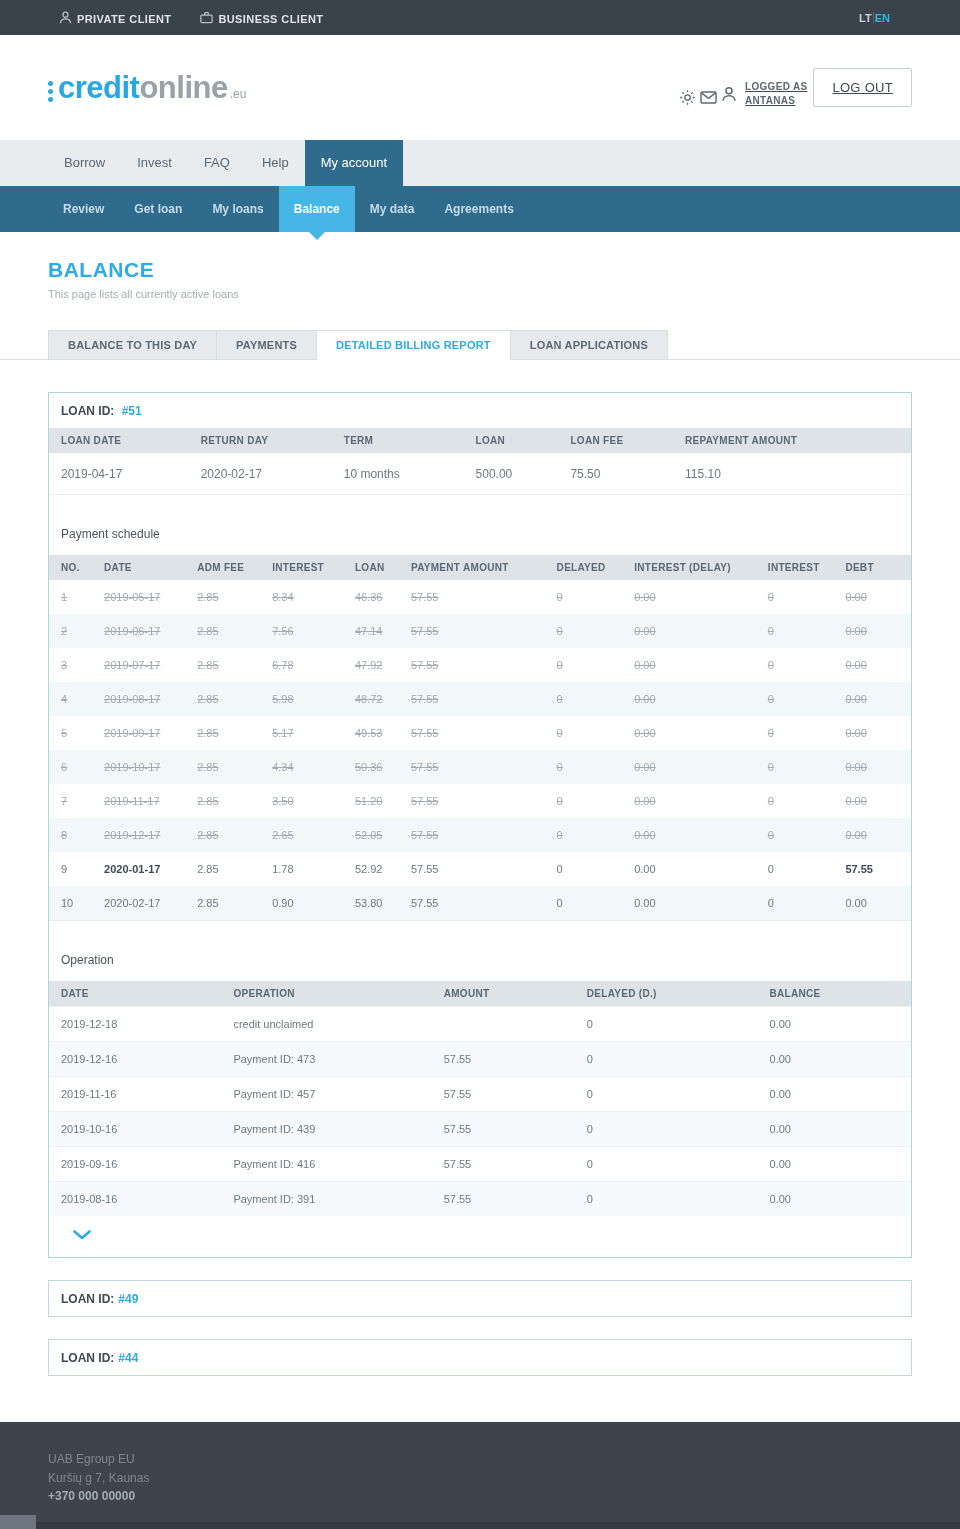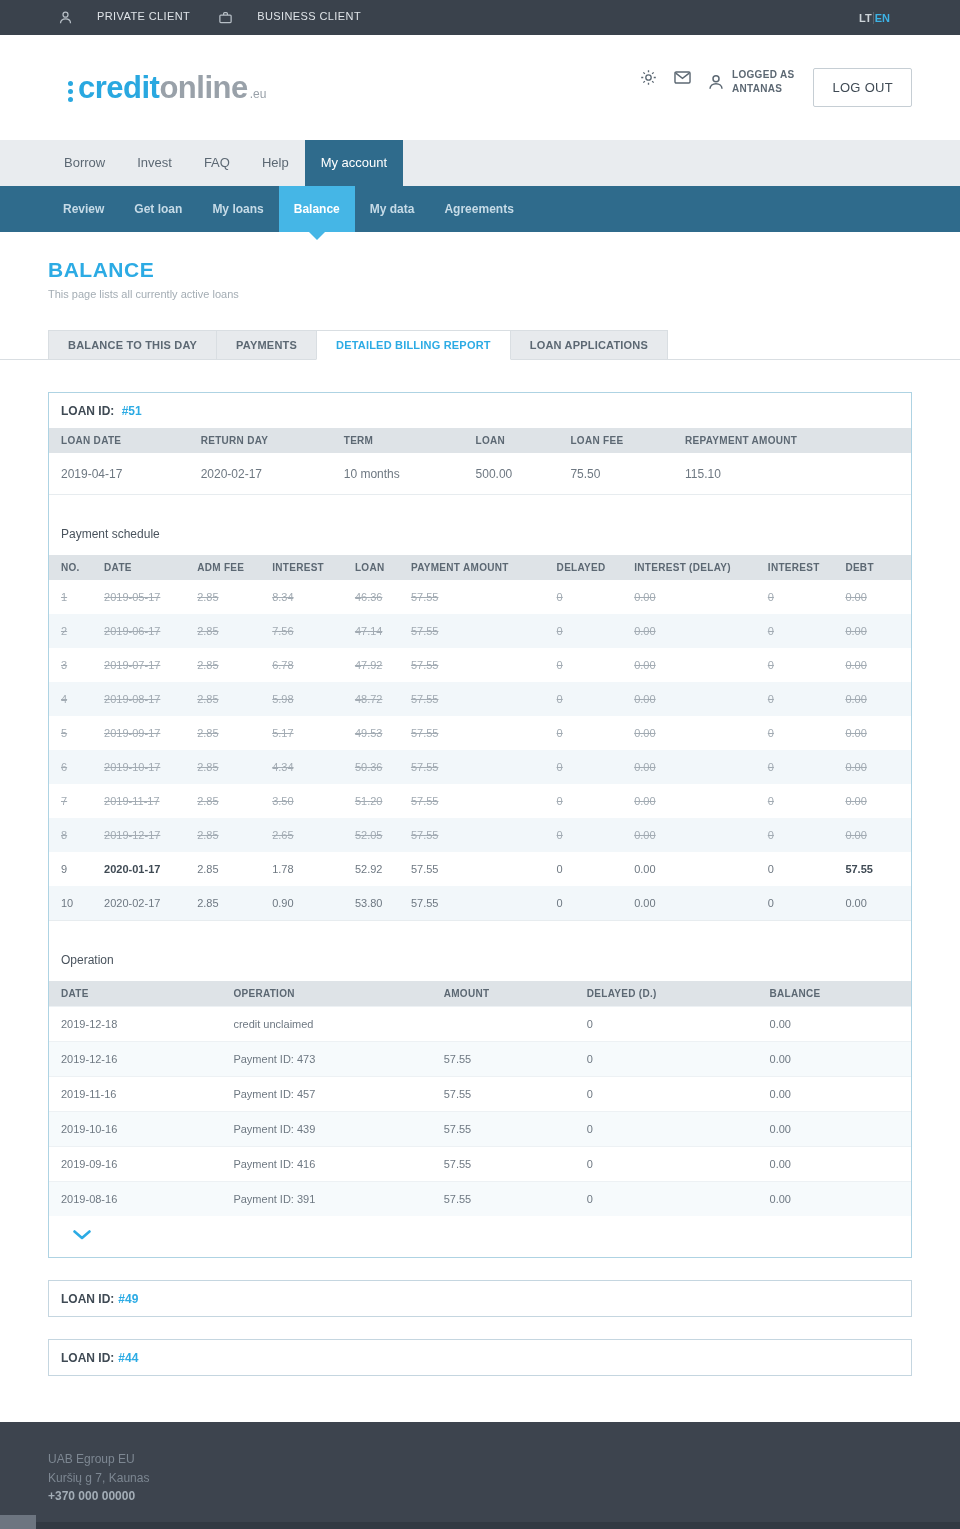--- a/index.html
+++ b/index.html
@@ -3,37 +3,37 @@
 <meta charset="utf-8">
 <style>
   * { margin:0; padding:0; box-sizing:border-box; }
   html,body { background:#fff; }
   body { font-family:"Liberation Sans", sans-serif; color:#3f4a54; }
   .page { width:960px; margin:0 auto; background:#fff; }
 
   
   .topbar { height:35px; background:#3a424c; display:flex; align-items:center; justify-content:space-between; padding:0 70px 0 58px; }
   .tb-left { display:flex; align-items:center; gap:28px; }
-  .tb-client { display:flex; align-items:flex-start; gap:24px; color:#dfe4e8; font-size:11px; font-weight:normal; letter-spacing:.4px; cursor:pointer; }
+  .tb-client { display:flex; align-items:flex-end; gap:4px; color:#dfe4e8; font-size:11px; font-weight:bold; letter-spacing:.4px; cursor:pointer; }
   .tb-client svg { width:15px; height:15px; color:#b7bfc6; display:block; }
   .tb-right { display:flex; align-items:center; gap:1px; font-size:11px; font-weight:bold; }
   .lang { color:#ccd3d8; cursor:pointer; }
   .lang.active { color:#3db3e6; }
   .lang-div { width:1px; height:12px; background:#5a626c; }
 
   
-  .header { height:105px; display:flex; align-items:center; justify-content:space-between; padding:0 48px; background:#fff;margin-left:20px; }
+  .header { height:105px; display:flex; align-items:center; justify-content:space-between; padding:0 48px; background:#fff; }
   .logo { display:flex; align-items:baseline; position:relative; cursor:pointer; }
   .logo-dots { display:inline-flex; flex-direction:column; gap:3px; margin-right:5px; align-self:center; margin-top:8px; }
   .logo-dots i { width:5px; height:5px; border-radius:50%; background:#29a8e0; }
   .logo-credit { font-size:31px; font-weight:bold; color:#29a8e0; letter-spacing:-.5px; }
   .logo-online { font-size:31px; font-weight:bold; color:#99a1a9; letter-spacing:-.5px; }
   .logo-tld { font-size:12px; color:#99a1a9; margin-left:2px; }
   .logo-badge { position:absolute; top:-16px; right:-12px; width:31px; height:31px; border-radius:50%; background:#eceff2; color:#b4bcc3; font-size:11px; display:flex; align-items:center; justify-content:center; z-index:-1; }
-  .header-right { display:flex; align-items:flex-start; gap:15px; }
+  .header-right { display:flex; align-items:flex-end; gap:2px;text-decoration:underline; }
   .hdr-icon { color:#5c6873; cursor:pointer; line-height:0; }
   .hdr-icon svg { width:19px; height:19px; display:block; }
   .logged { display:flex; align-items:center; gap:7px; }
   .logged .icon { line-height:0; color:#5c6873; }
   .logged .icon svg { width:18px; height:18px; display:block; }
   .logged-text { font-size:10px; font-weight:bold; color:#5c6873; letter-spacing:.3px; line-height:1.35; }
   .logout { background:#fff; border:1px solid #c6ced4; border-radius:2px; padding:11px 18px; font-size:13px; color:#3f4a54; font-family:inherit; letter-spacing:.3px; cursor:pointer; margin-left:4px; }
 
   
   .mainnav { height:46px; background:#e9ecef; display:flex; padding-left:48px; }

